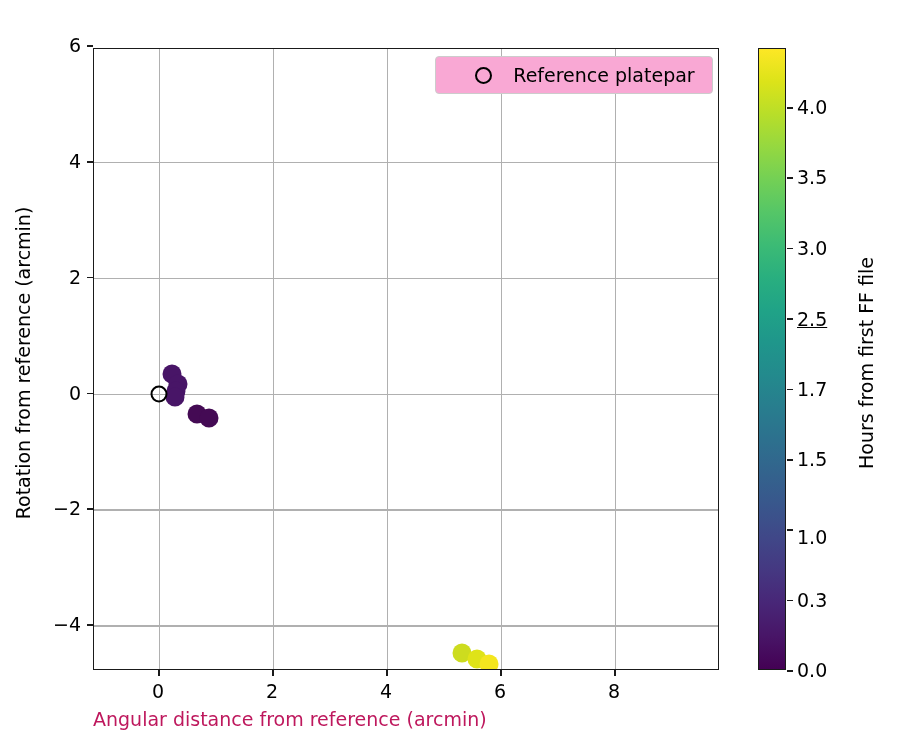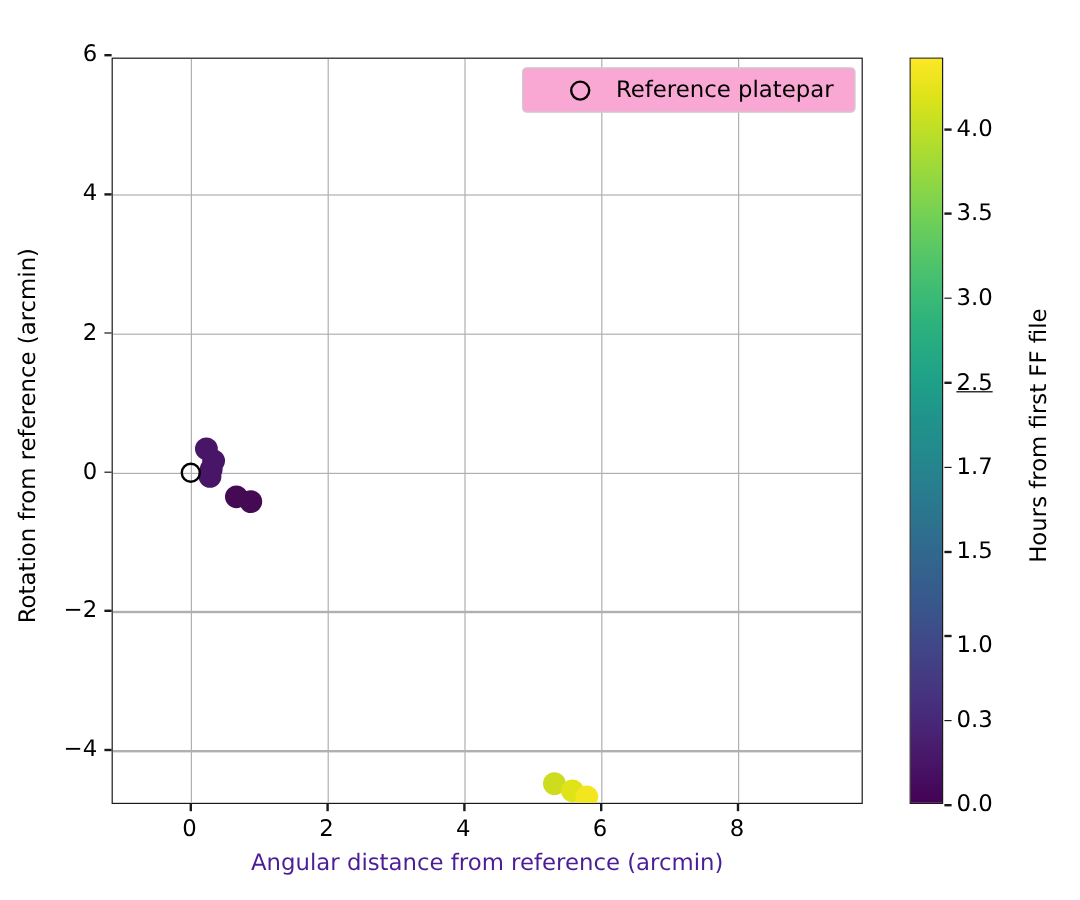--- a/index.html
+++ b/index.html
@@ -132,24 +132,23 @@
     white-space: nowrap;
     color: #000;
   }
 
   
   #xlabel {
     position: absolute;
     left: 93px;
     top: 708px;
     width: 626px;
-    text-align: center;
-    font-size: 19px;
-    white-space: nowrap;
-    color: #4c1d95;
+    font-size: 19px;
+    white-space: nowrap;
+    color: #be185d;
   }
   #ylabel {
     position: absolute;
     left: -288px;
     top: 352px;
     width: 622px;
     text-align: center;
     font-size: 19px;
     transform: rotate(-90deg);
     white-space: nowrap;

